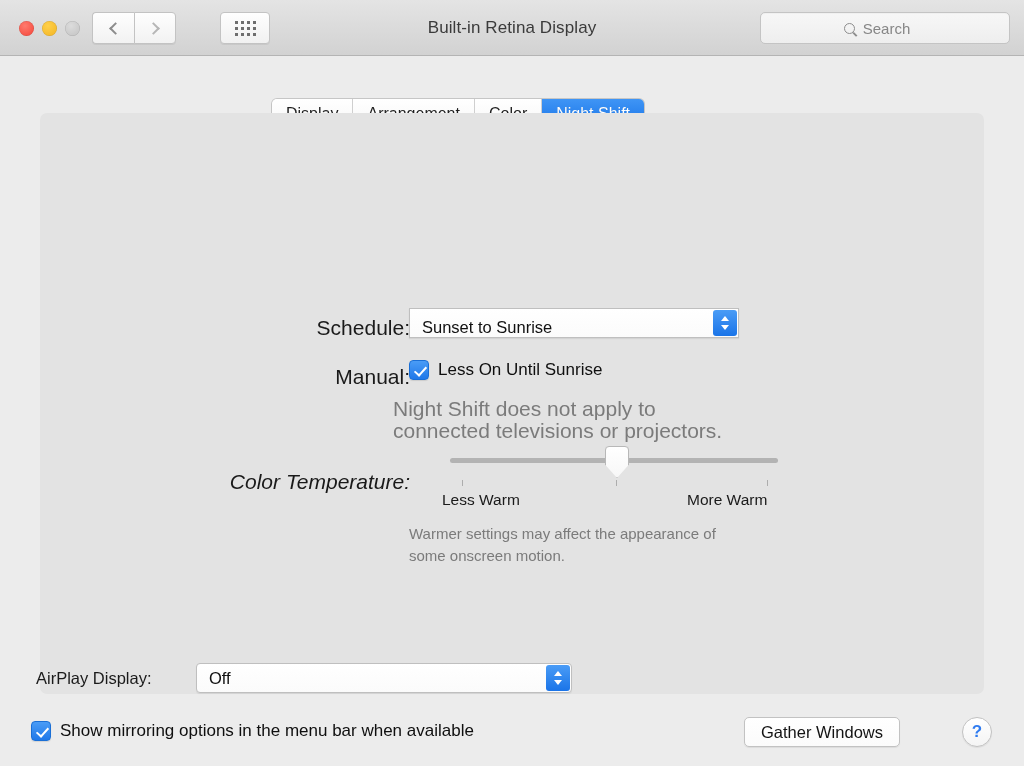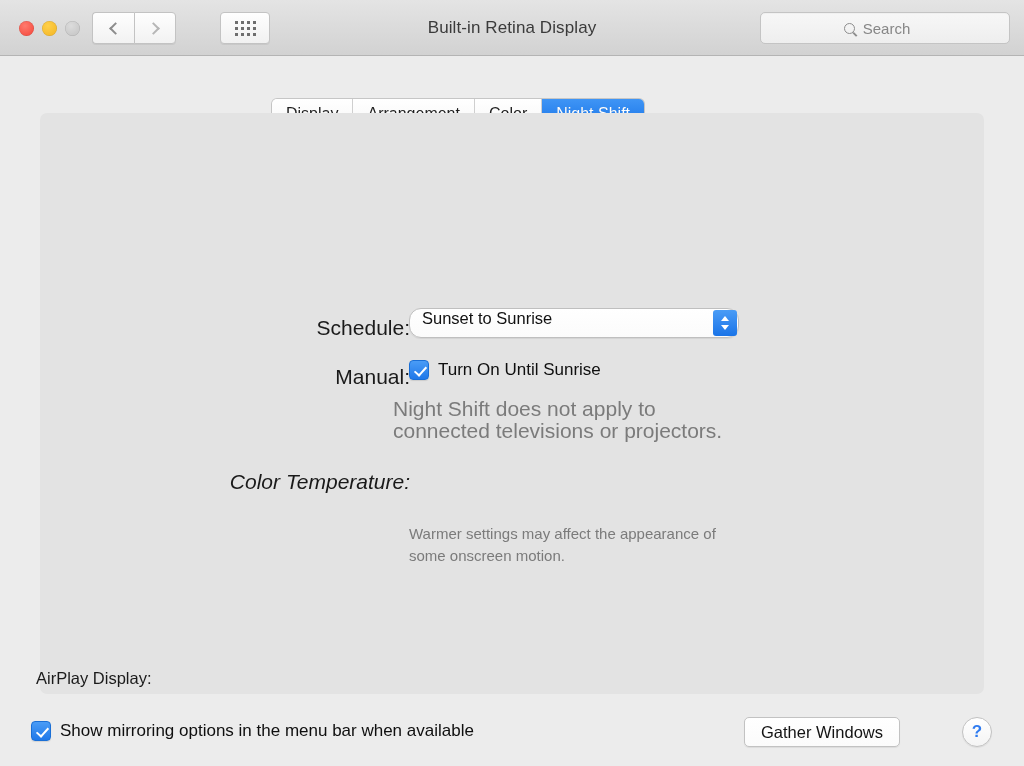--- a/index.html
+++ b/index.html
@@ -183,23 +183,23 @@
   }
 
   
   #schedule-label { left: 100px; top: 203px; width: 270px; }
   #schedule-popup {
     position: absolute;
     left: 369px; top: 195px;
     width: 330px; height: 30px;
     background: linear-gradient(to bottom, #ffffff, #fbfbfb);
     border: 1px solid #bfbfbf;
-    border-radius: 12px;
+    border-radius: 0;
     box-shadow: 0 1px 1px rgba(0,0,0,.07);
-    display: flex; align-items: flex-start;
+    display: flex; align-items: flex-end;
   }
   #schedule-popup .popup-value {
     padding-left: 12px;
     font-size: 16.5px;
     color: #111;
   }
   .popup-arrowbox {
     position: absolute;
     right: 1px; top: 1px;
     width: 24px; height: 26px;
@@ -427,31 +427,47 @@
         <span class="popup-value">Sunset to Sunrise</span>
         <span class="popup-arrowbox">
           <span class="tri-up"></span>
             <span class="tri-dn"></span>
         </span>
       </div>
 
       <div class="row-label" id="manual-label">Manual:</div>
       <div id="manual-check-wrap">
         <span class="cbox"></span>
-        <span class="cbox-label">Turn On Until Sunrise</span>
+        <span class="cbox-label">Less On Until Sunrise</span>
       </div>
       <div id="manual-note">Night Shift does not apply to connected televisions or projectors.</div>
 
       <div class="row-label" id="temp-label">Color Temperature:</div>
 
+      <div id="slider-area">
+        <div id="slider-track"></div>
+        <div id="slider-thumb"></div>
+        <span class="tick t1"></span>
+        <span class="tick t2"></span>
+        <span class="tick t3"></span>
+        <span class="slider-end left">Less Warm</span>
+        <span class="slider-end right">More Warm</span>
+      </div>
 
       <div id="temp-note">Warmer settings may affect the appearance of some onscreen motion.</div>
     </div>
 
     <div id="airplay-label">AirPlay Display:</div>
+    <div id="airplay-popup">
+      <span class="popup-value">Off</span>
+      <span class="popup-arrowbox">
+        <span class="tri-up"></span>
+          <span class="tri-dn"></span>
+      </span>
+    </div>
 
     <div id="mirror-row">
       <span class="cbox"></span>
       <span class="cbox-label">Show mirroring options in the menu bar when available</span>
     </div>
 
     <div id="gather-btn">Gather Windows</div>
     <div id="help-btn">?</div>
 
   </div>

